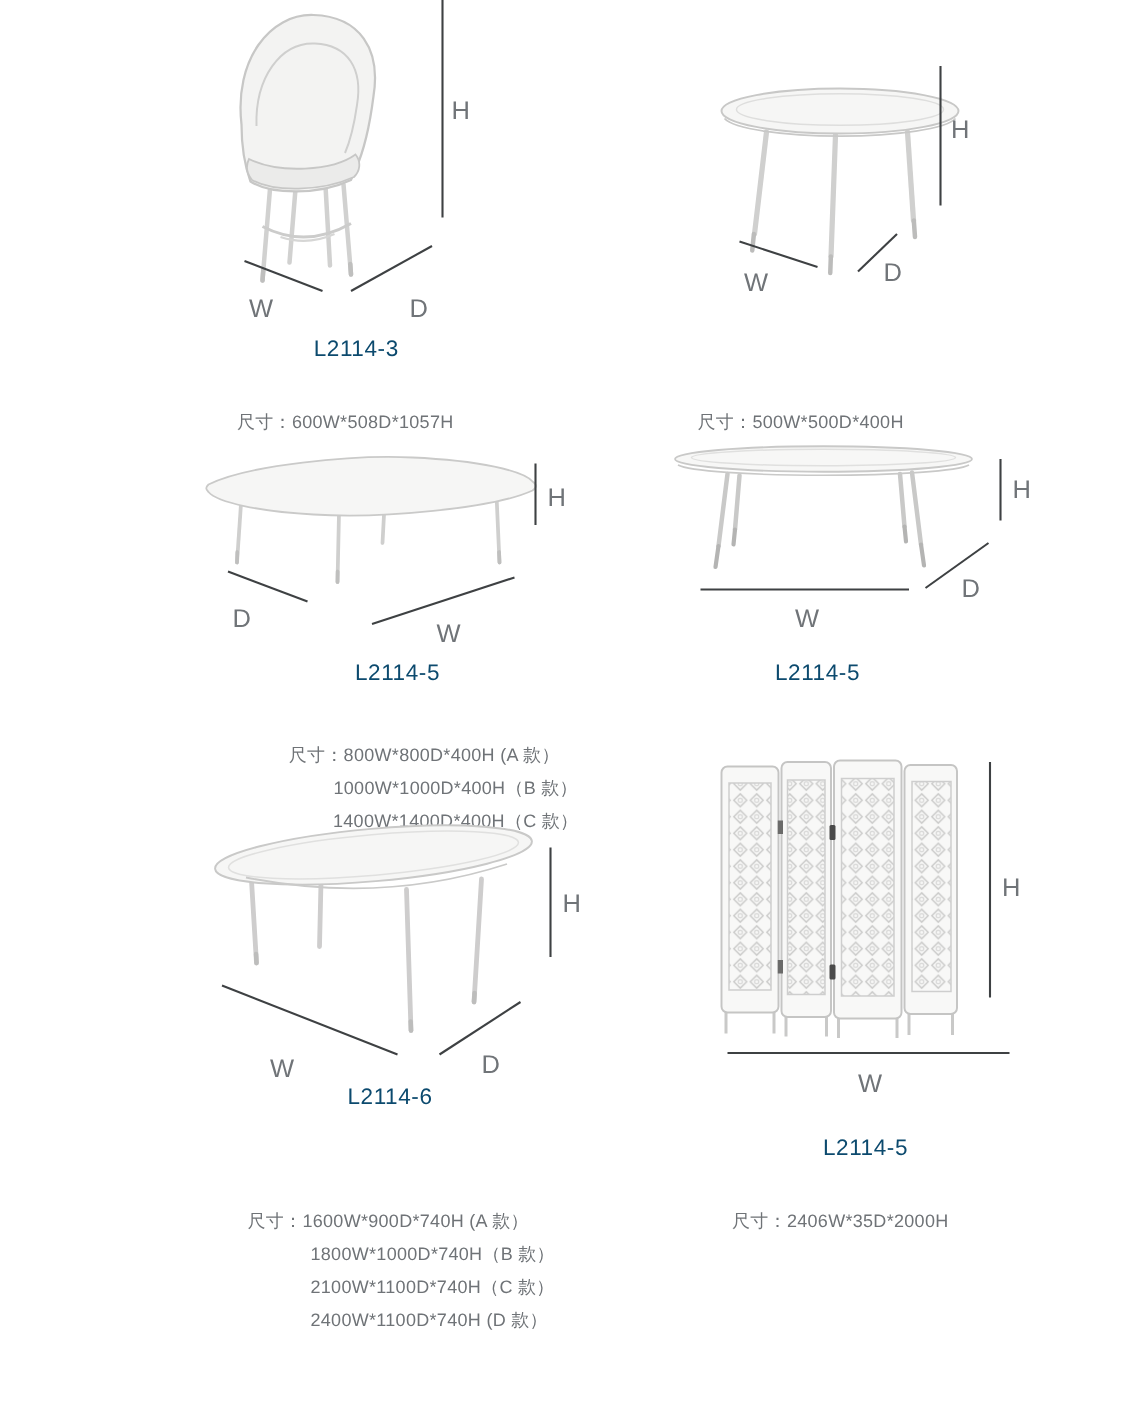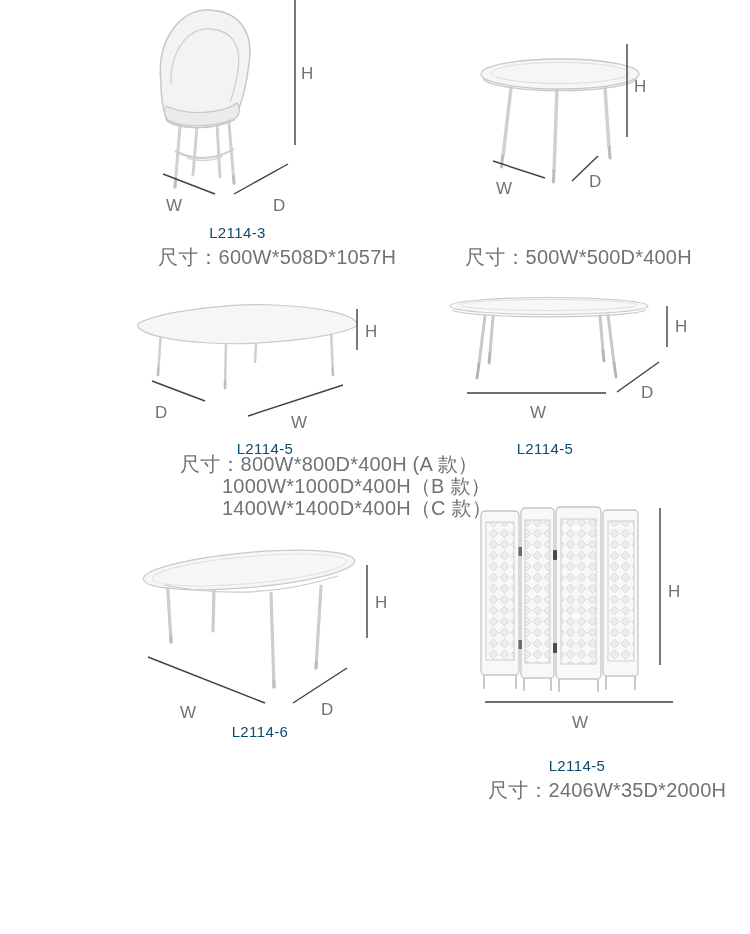--- a/index.html
+++ b/index.html
@@ -6,21 +6,21 @@
   .sheet{
     position:relative;width:750px;height:934px;background:#ffffff;
     font-family:"Liberation Sans","DejaVu Sans",sans-serif;overflow:hidden;
   }
   .sketch{position:absolute;}
   .code-row{
     position:absolute;text-align:center;font-size:15px;color:#0c4a6e;
     letter-spacing:.4px;white-space:nowrap;
   }
   .sizes{
-    position:absolute;font-size:20px;color:#6f7377;letter-spacing:.2px;
+    position:absolute;font-size:12px;color:#6f7377;letter-spacing:.2px;margin-top:24px;
   }
   .size-line{line-height:22px;white-space:nowrap;}
   .size-line + .size-line{margin-left:42px;}
   .dim{stroke:#3e4143;stroke-width:1.4;fill:none;}
   .dimlabel{
     font-size:17px;fill:#707478;
     font-family:"Liberation Sans","DejaVu Sans",sans-serif;
   }
   .art{fill:none;}
 </style>
@@ -96,21 +96,21 @@
     </g>
     <path d="M14,33 C40,20 110,13 150,15 C195,17 224,24 230,31 C233,33 233,35 230,37 C204,49 128,56 84,53 C48,51 20,45 14,38 C12,36 12,35 14,33 Z" fill="#f6f6f5" stroke="#cacac9" stroke-width="1.2"></path>
     <line class="dim" x1="232" y1="19" x2="232" y2="60"></line>
     <text class="dimlabel" x="240" y="47">H</text>
     <line class="dim" x1="27" y1="91" x2="80" y2="111"></line>
     <text class="dimlabel" x="30" y="128">D</text>
     <line class="dim" x1="123" y1="126" x2="218" y2="95"></line>
     <text class="dimlabel" x="166" y="138">W</text>
   </svg>
   <div class="code-row" style="left:135px;top:440px;width:260px;">L2114-5</div>
-  <div class="sizes" style="left:180px;top:453px;">
+  <div class="sizes" style="left:180px;top:468px;text-align:center;">
     <div class="size-line">尺寸：800W*800D*400H (A 款）</div>
     <div class="size-line">1000W*1000D*400H（B 款）</div>
     <div class="size-line">1400W*1400D*400H（C 款）</div>
   </div>
 
   <svg class="sketch" style="left:440px;top:285px;" width="260" height="145" viewBox="0 0 260 145">
     <g stroke="#c9c9c8" stroke-width="3" stroke-linecap="round" class="art">
       <line x1="45" y1="31" x2="39" y2="79"></line>
       <line x1="53" y1="32" x2="50" y2="68"></line>
       <line x1="160" y1="31" x2="163" y2="66"></line>
@@ -152,20 +152,26 @@
     </g>
     <path d="M39,45 Q130,63 213,36" fill="none" stroke="#cacac9" stroke-width="1.2"></path>
     <line class="dim" x1="242" y1="25" x2="242" y2="98"></line>
     <text class="dimlabel" x="250" y="68">H</text>
     <line class="dim" x1="23" y1="117" x2="140" y2="163"></line>
     <text class="dimlabel" x="55" y="178">W</text>
     <line class="dim" x1="168" y1="163" x2="222" y2="128"></line>
     <text class="dimlabel" x="196" y="175">D</text>
   </svg>
   <div class="code-row" style="left:130px;top:723px;width:260px;">L2114-6</div>
+  <div class="sizes" style="left:165px;top:779px;">
+    <div class="size-line">尺寸：1600W*900D*740H (A 款）</div>
+    <div class="size-line">1800W*1000D*740H（B 款）</div>
+    <div class="size-line">2100W*1100D*740H（C 款）</div>
+    <div class="size-line">2400W*1100D*740H (D 款）</div>
+  </div>
 
   <svg class="sketch" style="left:455px;top:495px;" width="240" height="245" viewBox="0 0 240 245">
     <defs>
       <pattern id="lat" width="11" height="11" patternUnits="userSpaceOnUse">
         <path d="M5.5,1.2 L9.8,5.5 L5.5,9.8 L1.2,5.5 Z" fill="none" stroke="#cccccb" stroke-width="1"></path>
         <circle cx="5.5" cy="5.5" r="1.4" fill="none" stroke="#d6d6d5" stroke-width="0.8"></circle>
       </pattern>
     </defs>
     <g stroke="#c9c9c8" stroke-width="2" class="art">
       <line x1="29" y1="180" x2="29" y2="194"></line>

